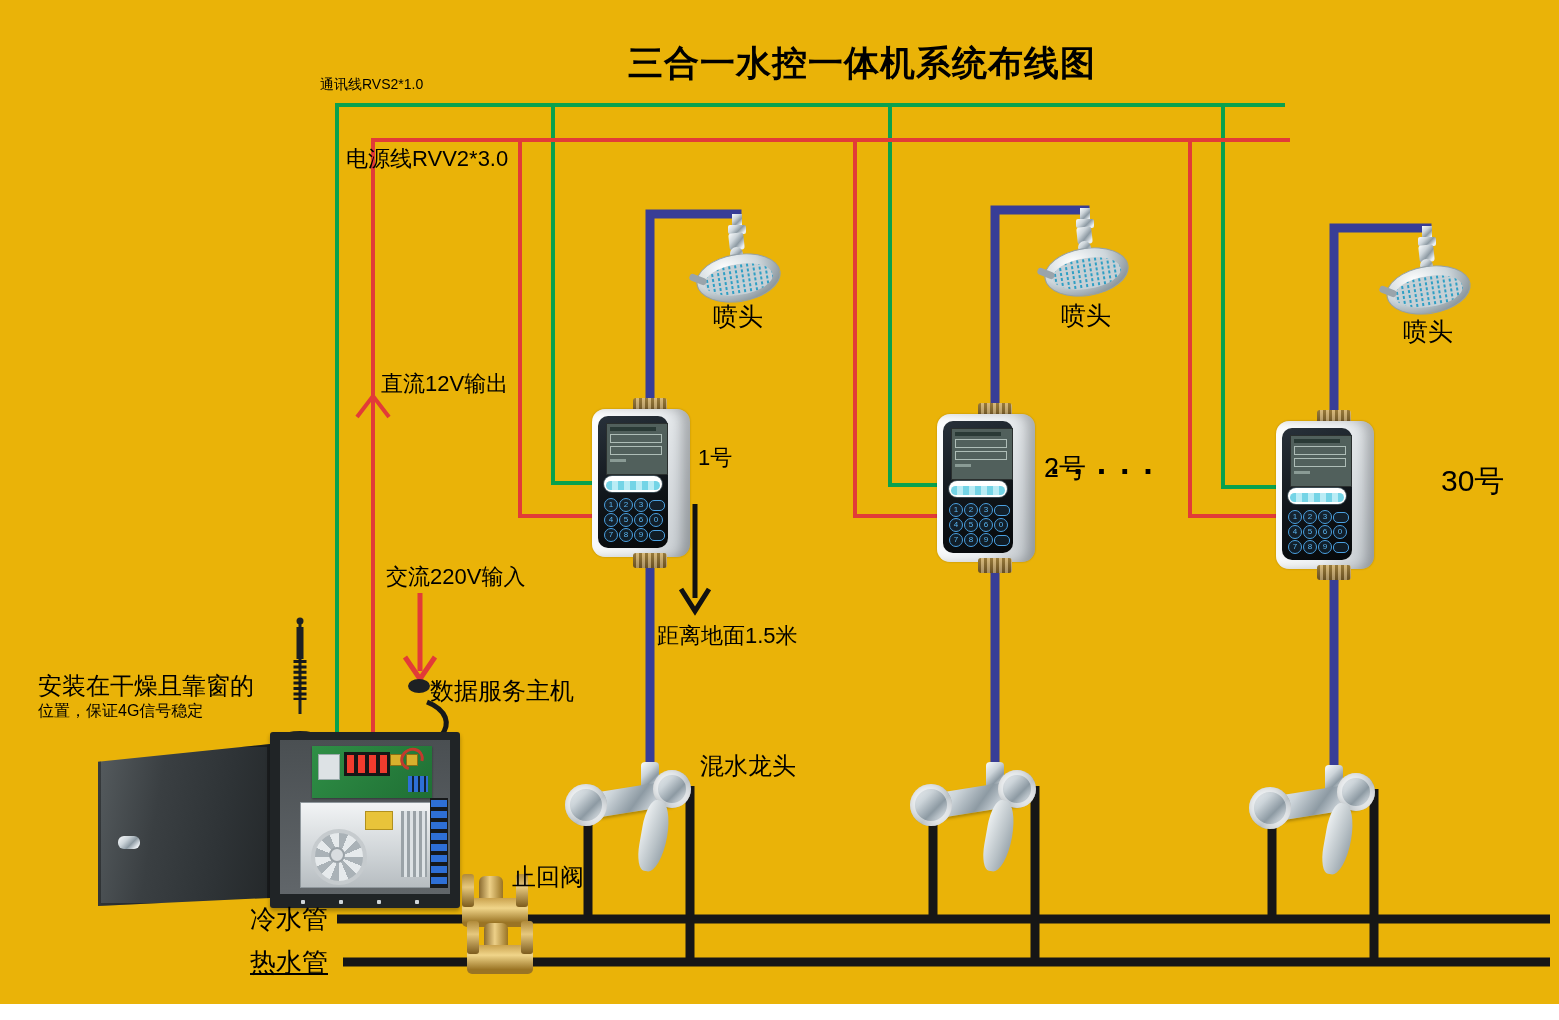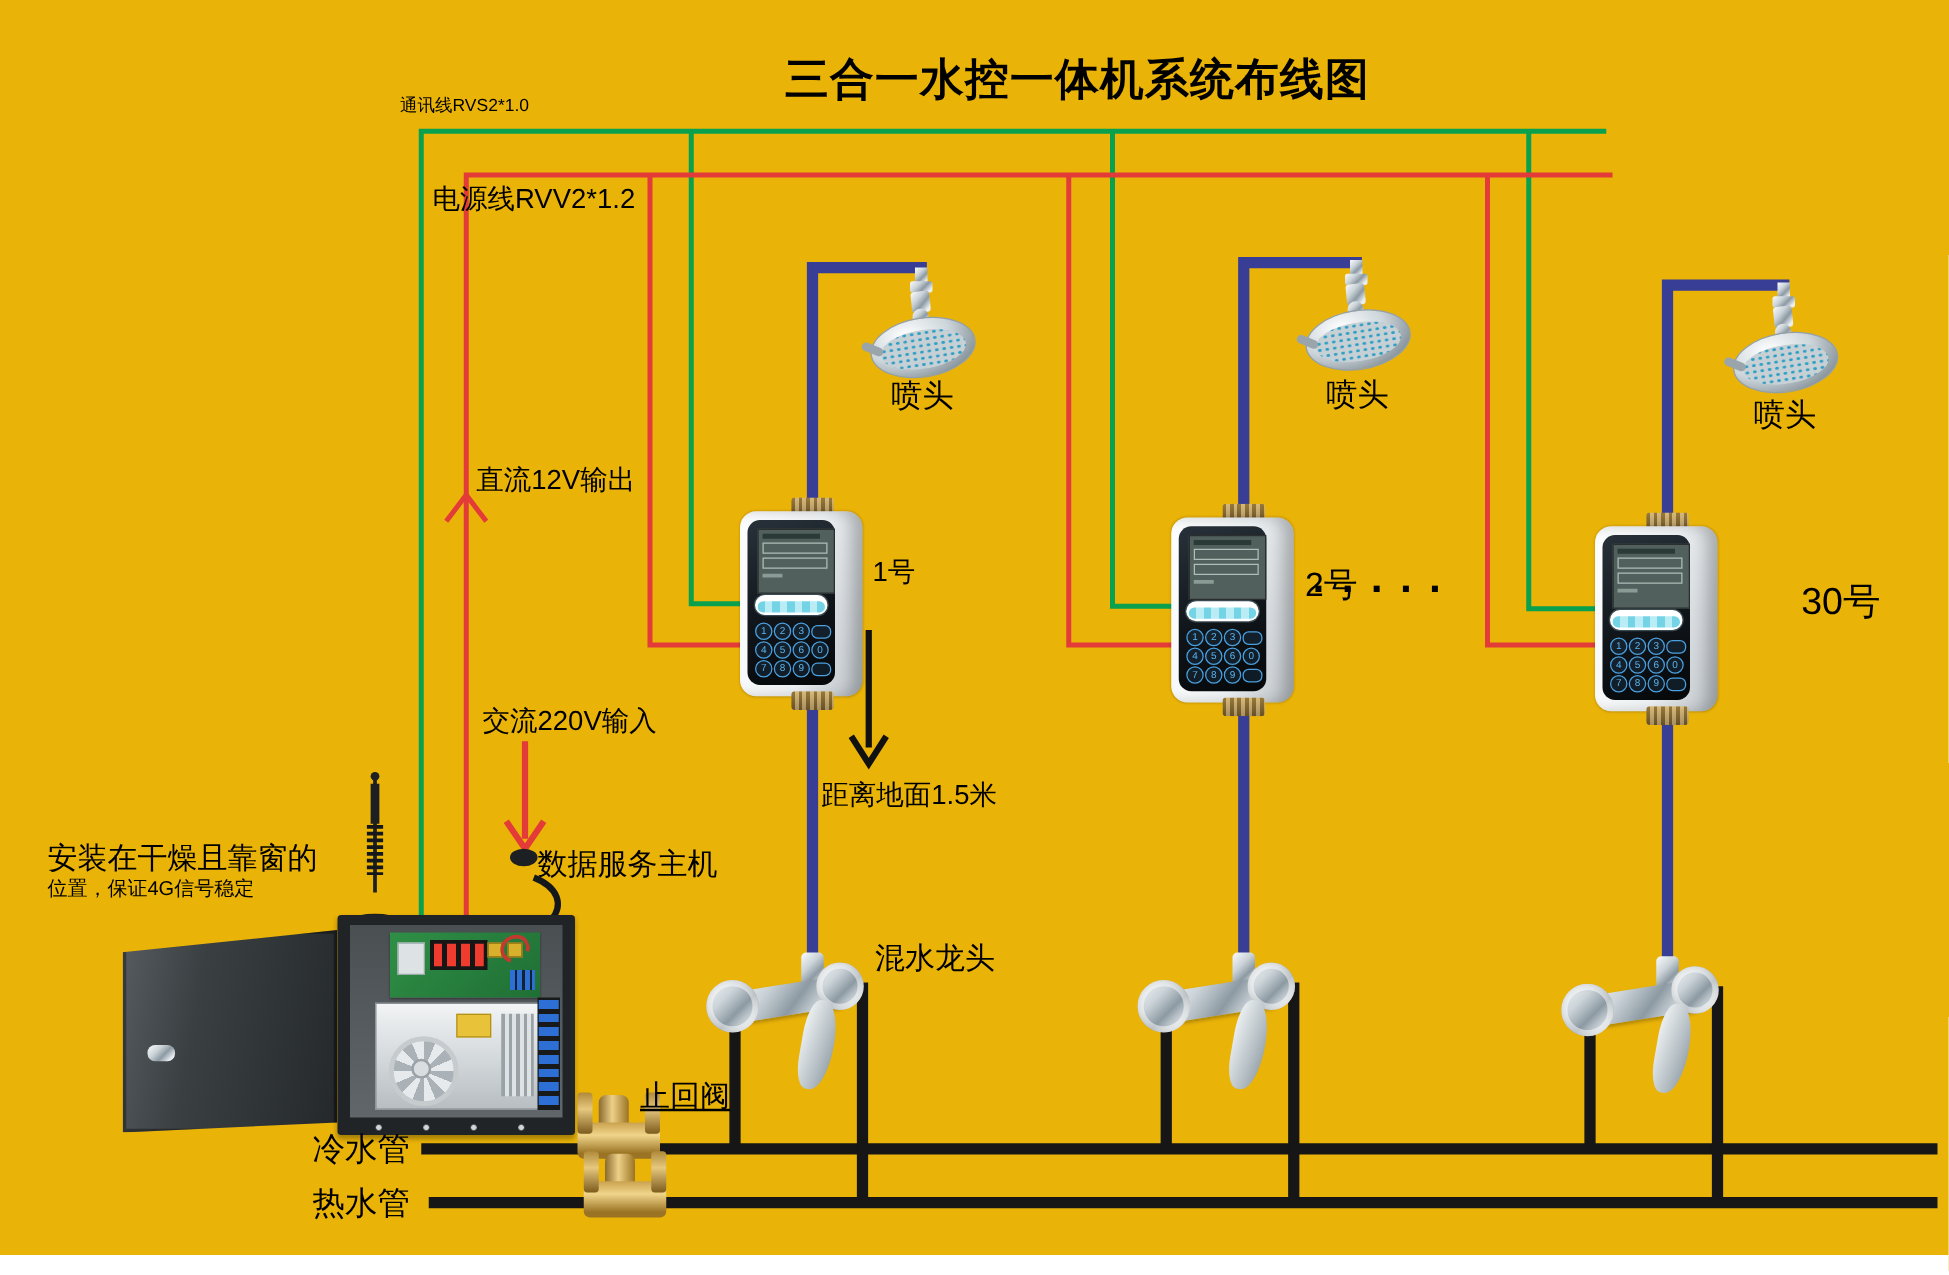--- a/index.html
+++ b/index.html
@@ -22,23 +22,23 @@
   .title{left:628px;top:40px;font-size:35px;font-weight:bold;letter-spacing:1px;}
   .lbl-comm{left:320px;top:76px;font-size:14px;}
   .lbl-power{left:346px;top:144px;font-size:22px;}
   .lbl-dc{left:381px;top:369px;font-size:22px;}
   .lbl-ac{left:386px;top:562px;font-size:22px;}
   .lbl-note1{left:38px;top:670px;font-size:24px;text-align:right;}
   .lbl-note2{left:38px;top:701px;font-size:16px;}
   .lbl-host{left:430px;top:675px;font-size:24px;}
   .lbl-dist{left:657px;top:621px;font-size:22px;}
   .lbl-mixer{left:700px;top:750px;font-size:24px;text-align:center;}
-  .lbl-valve{left:512px;top:861px;font-size:24px;text-decoration:underline;}
+  .lbl-valve{left:512px;top:861px;font-size:24px;}
   .lbl-cold{left:250px;top:902px;font-size:26px;}
-  .lbl-hot{left:250px;top:945px;font-size:26px;}
+  .lbl-hot{left:250px;top:945px;font-size:26px;text-decoration:underline;}
   .id1{left:698px;top:443px;font-size:22px;}
   .id2{left:1044px;top:450px;font-size:27px;}
   .id3{left:1441px;top:461px;font-size:30px;}
   .sh-lbl{width:86px;text-align:center;font-size:25px;}
   .s1l{left:695px;top:300px;} .s2l{left:1043px;top:299px;} .s3l{left:1385px;top:315px;}
   .dots{left:1050px;top:452px;font-size:34px;font-weight:bold;letter-spacing:12px;}
 
   .chrome{background:linear-gradient(135deg,#fafcfd 0%,#ccd4d9 35%,#8d9aa3 60%,#e9eef2 85%);}
 
   
@@ -195,21 +195,21 @@
     <path class="ant-fill" d="M284,736 L316,736 L305,713 L295,713 Z"></path>
     <ellipse class="ant-fill" cx="300" cy="735" rx="17" ry="4"></ellipse>
 
     <ellipse class="ant-fill" cx="419" cy="686" rx="11" ry="7"></ellipse>
     <path class="ant-fill" d="M408,686 L412,740 L426,740 L430,686 Z"></path>
     <path class="ant-cable" d="M427,702 C447,710 451,724 441,736"></path>
   </svg>
 
   <div class="lbl title">三合一水控一体机系统布线图</div>
   <div class="lbl lbl-comm">通讯线RVS2*1.0</div>
-  <div class="lbl lbl-power">电源线RVV2*1.2</div>
+  <div class="lbl lbl-power">电源线RVV2*3.0</div>
   <div class="lbl lbl-dc">直流12V输出</div>
   <div class="lbl lbl-ac">交流220V输入</div>
   <div class="lbl lbl-note1">安装在干燥且靠窗的</div>
   <div class="lbl lbl-note2">位置，保证4G信号稳定</div>
   <div class="lbl lbl-host">数据服务主机</div>
   <div class="lbl lbl-dist">距离地面1.5米</div>
   <div class="lbl lbl-mixer">混水龙头</div>
   <div class="lbl lbl-valve">止回阀</div>
   <div class="lbl lbl-cold">冷水管</div>
   <div class="lbl lbl-hot">热水管</div>

